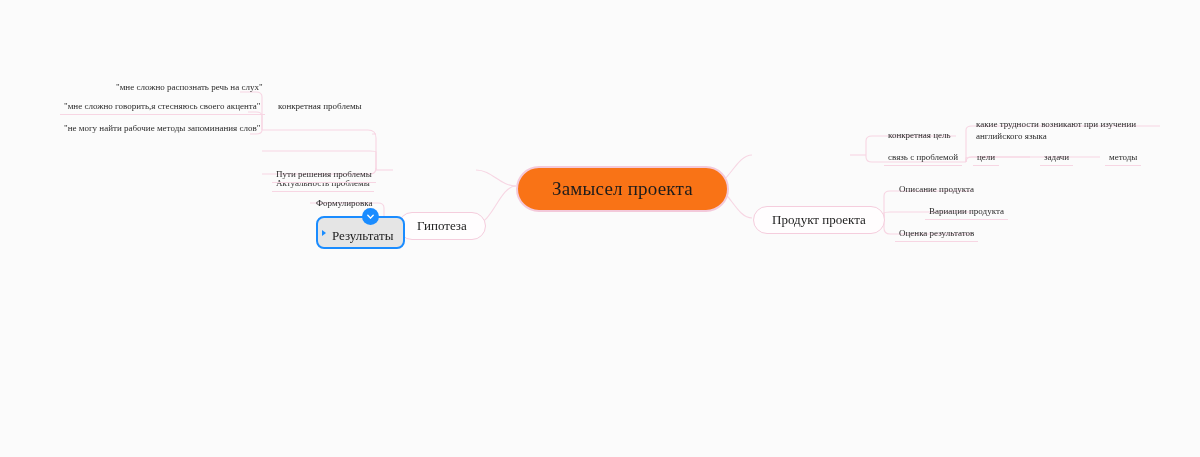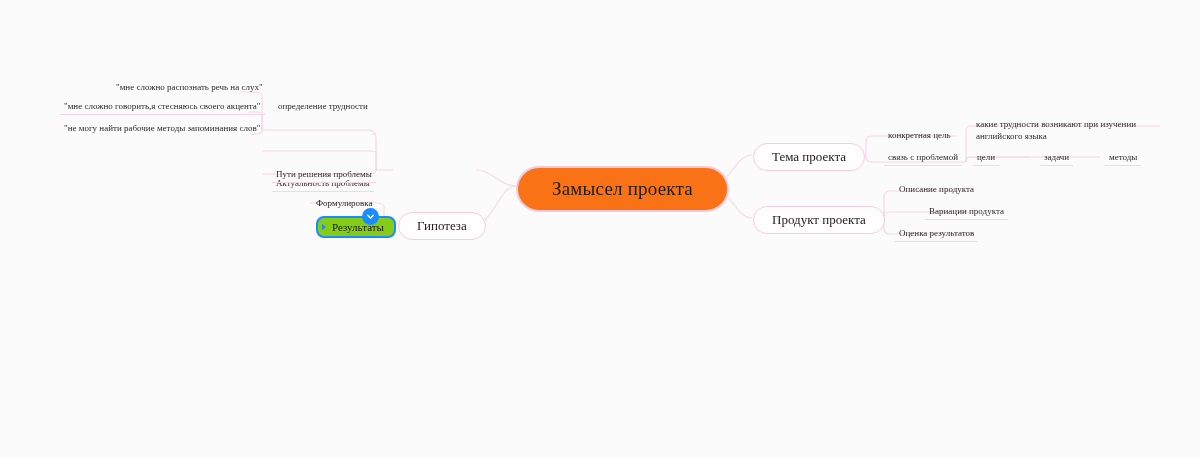--- a/index.html
+++ b/index.html
@@ -43,23 +43,23 @@
     padding:2px 4px 3px 4px;
   }
   .leaf.ul{border-bottom:1px solid #f7d6e3;}
 
   .leaf.wrap{white-space:normal;line-height:1.35;}
 
   
   .selected{
     border:2px solid #1a8cff;
     border-radius:8px;
-    background:#84cc16;
-    padding:3px 10px 3px 14px;
-    font-size:11px;
+    background:#e5e5e5;
+    padding:10px 10px 3px 14px;
+    font-size:13px;
     color:#1b1b1b;
   }
   .sel-caret{
     position:absolute;left:4px;top:50%;transform:translateY(-50%);
     width:0;height:0;
     border-left:4px solid #1a8cff;
     border-top:3px solid transparent;
     border-bottom:3px solid transparent;
   }
   .sel-badge{
@@ -120,21 +120,21 @@
       <path d="M884,218 L884,228 Q884,234 890,234 L972,234"></path>
     </g>
   </svg>
 
   <div class="node root" style="left:516px;top:166px;">
     <span>Замысел проекта</span>
   </div>
 
 
   <div class="node leaf" style="left:274px;top:99px;">
-    <span>определение трудности</span>
+    <span>конкретная проблемы</span>
   </div>
 
   <div class="node leaf ul" style="left:272px;top:144px;margin-top:32px;">
     <span>Актуальность проблемы</span>
   </div>
 
   <div class="node leaf ul" style="left:272px;top:167px;">
     <span>Пути решения проблемы</span>
   </div>
 
@@ -159,23 +159,20 @@
   <div class="node selected" style="left:316px;top:216px;">
     <span class="sel-caret"></span>
     <span>Результаты</span>
   </div>
   <div class="sel-badge" style="left:362px;top:208px;">
     <svg width="9" height="9" viewBox="0 0 10 10" aria-hidden="true">
       <path d="M2,3.6 L5,6.8 L8,3.6" fill="none" stroke="#ffffff" stroke-width="1.6" stroke-linecap="round" stroke-linejoin="round"></path>
     </svg>
   </div>
 
-  <div class="node branch" style="left:753px;top:143px;">
-    <span>Тема проекта</span>
-  </div>
 
   <div class="node leaf" style="left:884px;top:128px;">
     <span>конкретная цель</span>
   </div>
 
   <div class="node leaf ul" style="left:884px;top:150px;">
     <span>связь с проблемой</span>
   </div>
 
   <div class="node leaf wrap" style="left:972px;top:116px;width:190px;">

